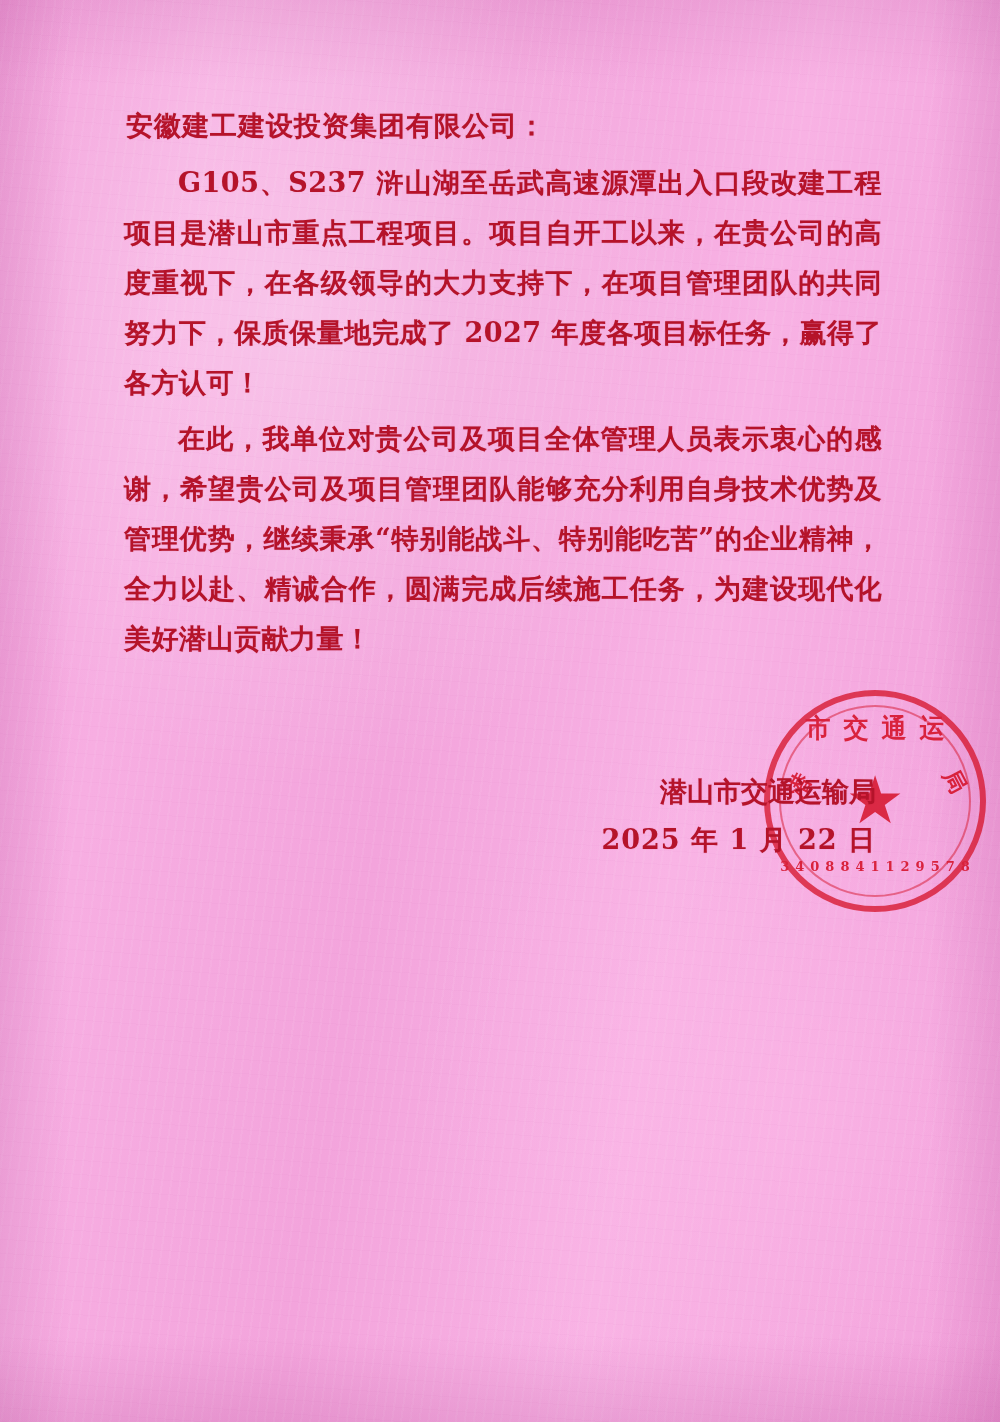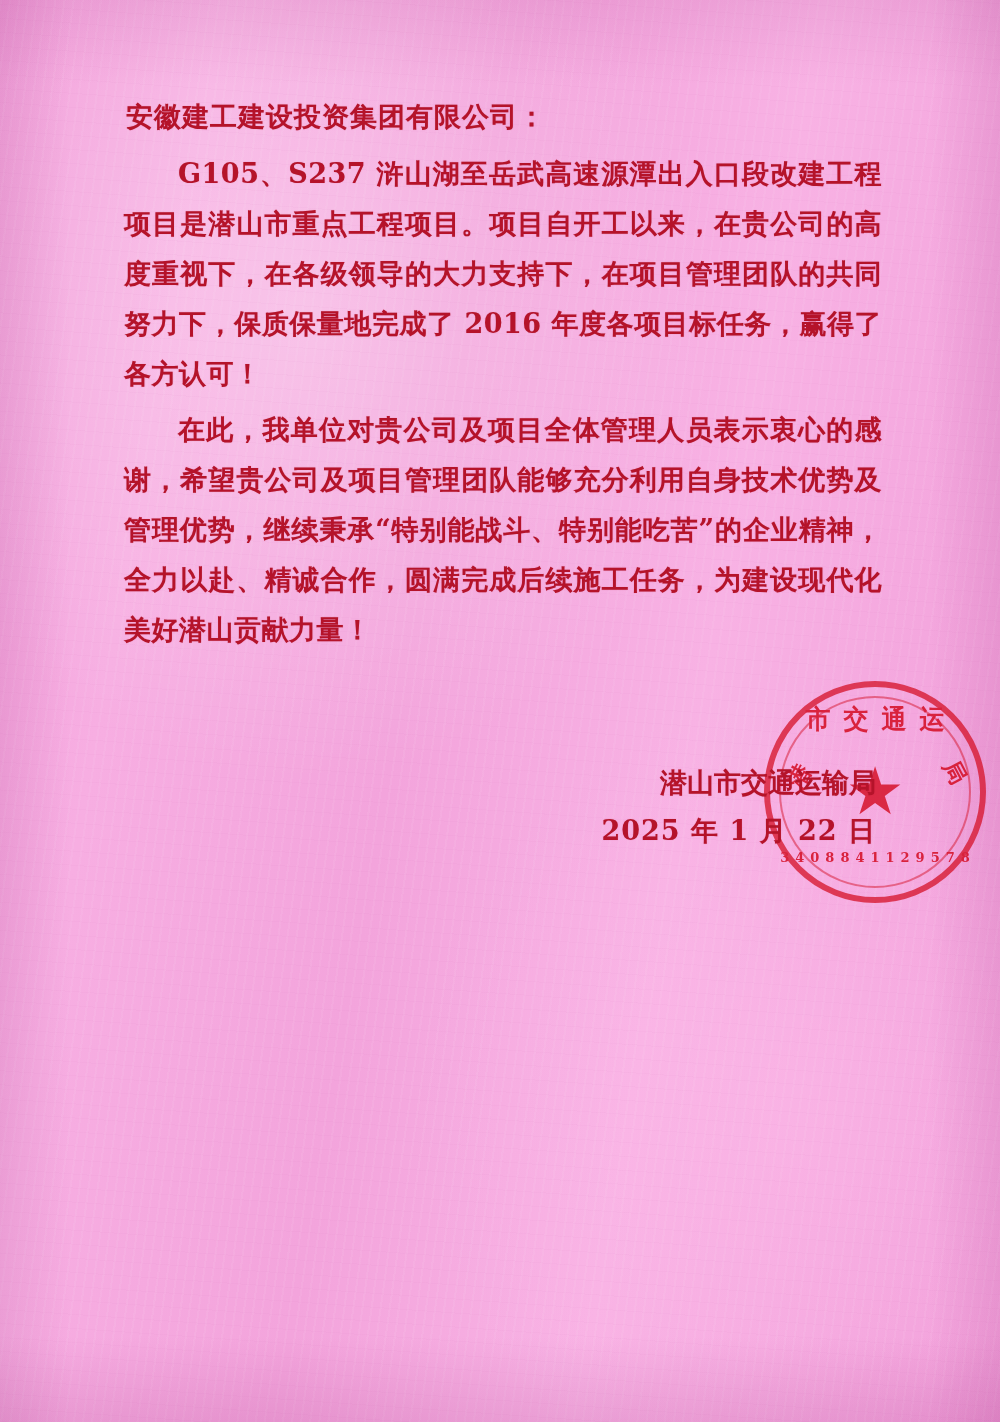--- a/index.html
+++ b/index.html
@@ -62,21 +62,21 @@
     margin: 0 0 46px 0;
     text-shadow: 0 0 1px rgba(160,10,35,0.45);
   }
 
   .salutation {
     color: #b5132a;
     font-family: "DejaVu Serif", serif;
     font-weight: bold;
     font-size: 27px;
     letter-spacing: 1px;
-    margin: 3px 0 14px 2px;
+    margin: 12px 0 14px 2px;
     text-shadow: 0 0 1px rgba(160,10,35,0.35);
   }
 
   .para {
     color: #b5132a;
     font-family: "DejaVu Serif", serif;
     font-weight: bold;
     font-size: 27px;
     line-height: 50px;
     letter-spacing: 0.5px;
@@ -173,21 +173,21 @@
 </style>
 </head>
 <body>
 
 <div id="page">
   <div class="doc-body">
 
 
     <div class="salutation">安徽建工建设投资集团有限公司：</div>
 
-    <p class="para">G105、S237 浒山湖至岳武高速源潭出入口段改建工程项目是潜山市重点工程项目。项目自开工以来，在贵公司的高度重视下，在各级领导的大力支持下，在项目管理团队的共同努力下，保质保量地完成了 2016 年度各项目标任务，赢得了各方认可！</p>
+    <p class="para">G105、S237 浒山湖至岳武高速源潭出入口段改建工程项目是潜山市重点工程项目。项目自开工以来，在贵公司的高度重视下，在各级领导的大力支持下，在项目管理团队的共同努力下，保质保量地完成了 2027 年度各项目标任务，赢得了各方认可！</p>
     <p class="para">在此，我单位对贵公司及项目全体管理人员表示衷心的感谢，希望贵公司及项目管理团队能够充分利用自身技术优势及管理优势，继续秉承“特别能战斗、特别能吃苦”的企业精神，全力以赴、精诚合作，圆满完成后续施工任务，为建设现代化美好潜山贡献力量！</p>
 
     <div class="signature-block">
 
       <div class="seal">
         <div class="seal-top-text">市交通运</div>
         <div class="seal-arc-left">潜</div>
         <div class="seal-arc-right">局</div>
         <div class="seal-star">★</div>
         <div class="seal-bottom-text">3408841129578</div>

